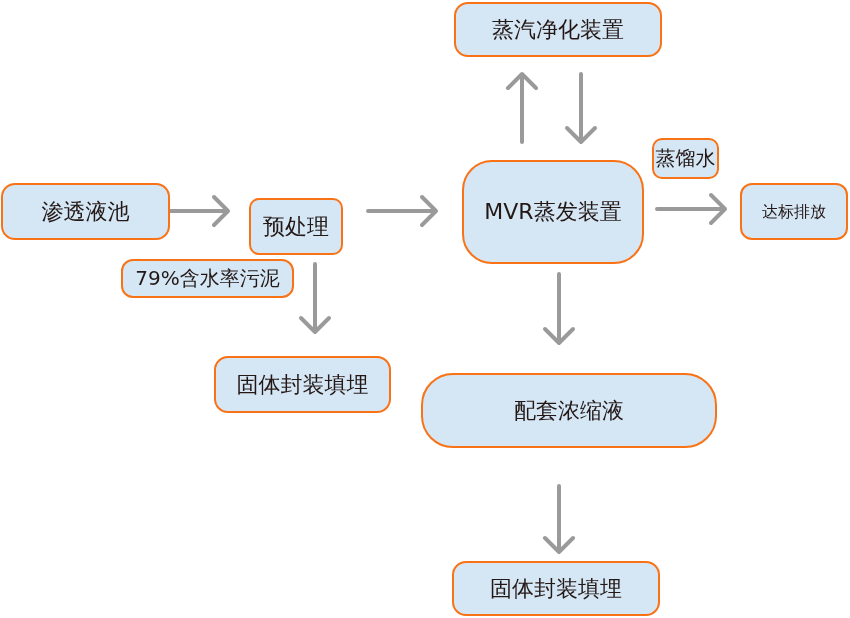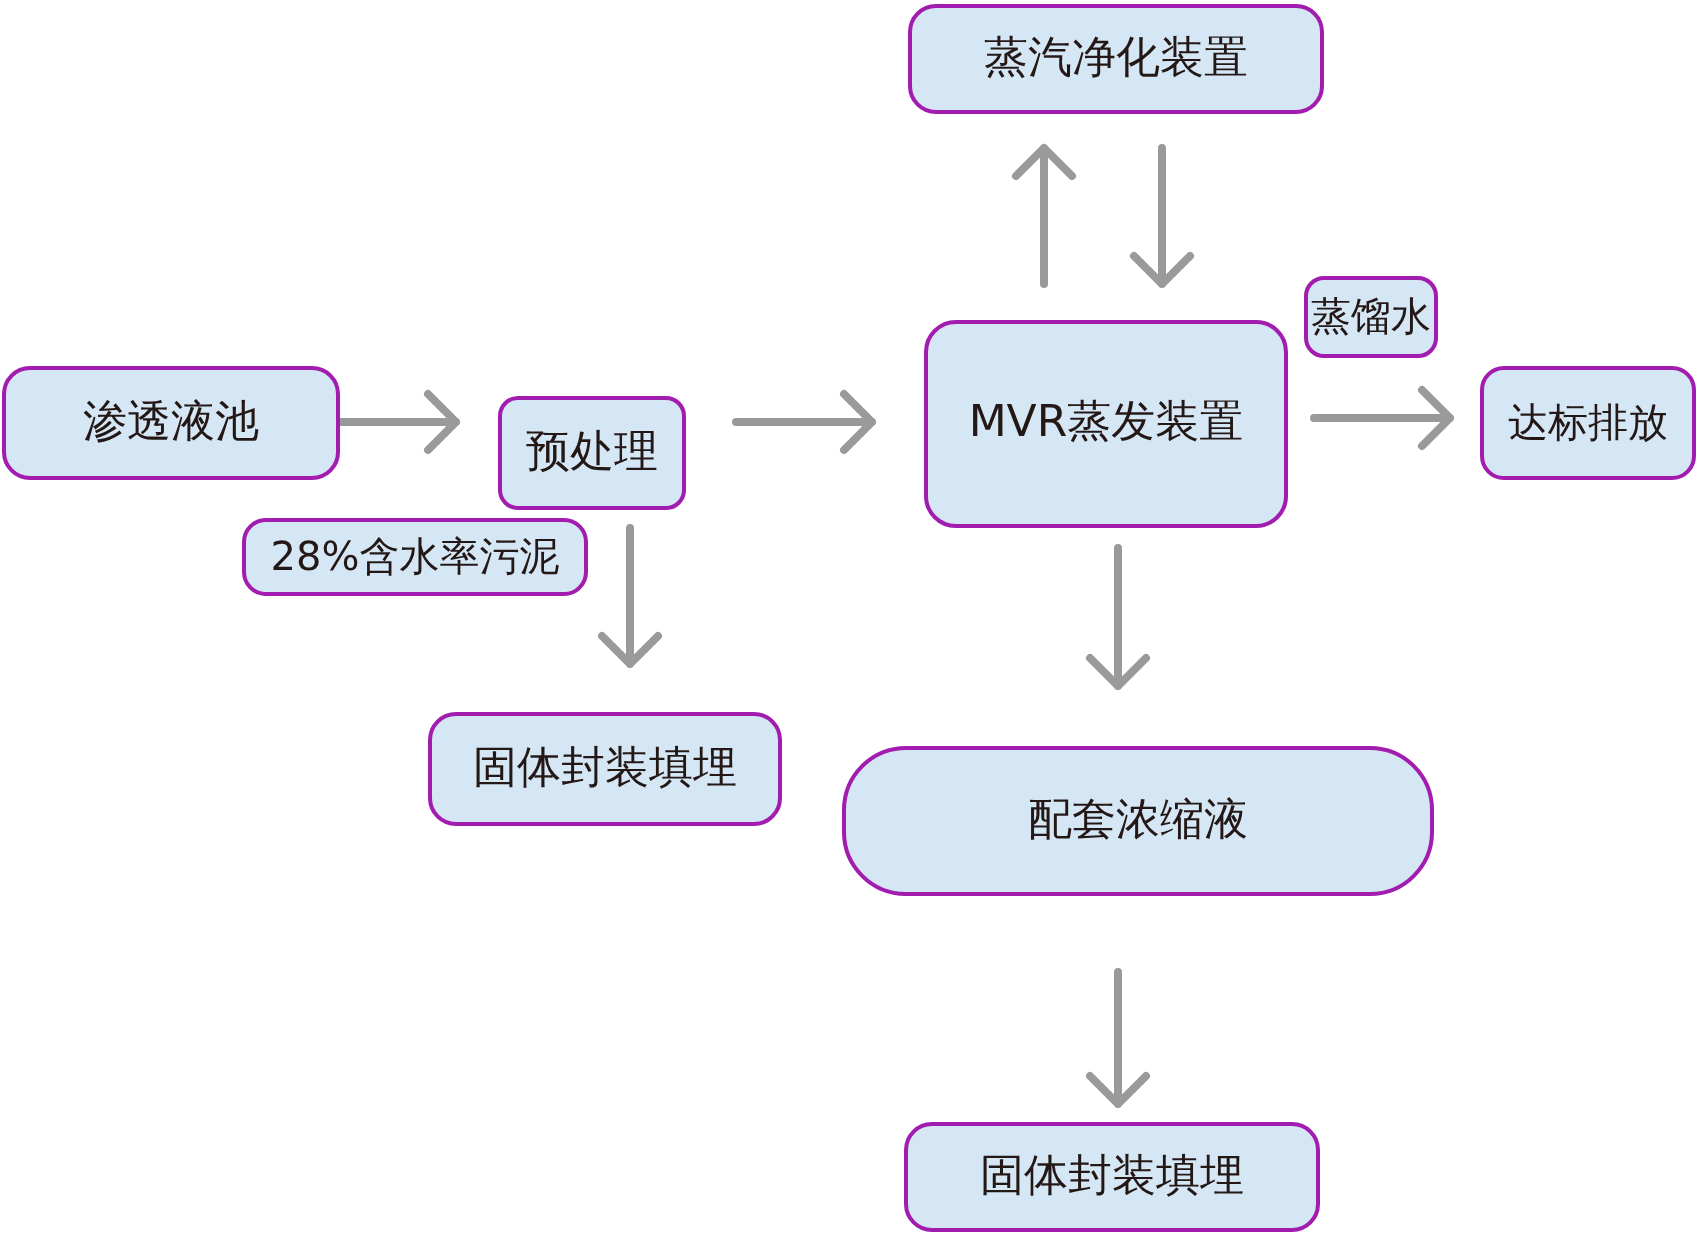--- a/index.html
+++ b/index.html
@@ -1,19 +1,19 @@
 <!DOCTYPE html>
 <html><head>
 <meta charset="utf-8">
 <style>
   html, body { margin: 0; padding: 0; background: #ffffff; }
   body { width: 850px; height: 618px; position: relative; overflow: hidden;
          font-family: "DejaVu Sans", "Liberation Sans", sans-serif; color: #231815; }
   .node { position: absolute; box-sizing: border-box; background: #d5e6f5;
-          border: 2px solid #a21caf; border-radius: 14px;
+          border: 2px solid #f97316; border-radius: 14px;
           display: flex; align-items: center; justify-content: center;
           text-align: center; line-height: 1.35; }
   .lbl { font-size: 22px; white-space: pre-line; }
   .small { font-size: 20px; border-radius: 10px; }
   svg.arrows { position: absolute; left: 0; top: 0; }
   svg.arrows path { fill: none; stroke: #9a9a9a; stroke-width: 4; stroke-linecap: round; stroke-linejoin: round; }
 </style>
 </head>
 <body>
 
@@ -37,38 +37,38 @@
 </svg>
 
 <div class="node" style="left:1px;top:183px;width:169px;height:57px;">
   <span class="lbl">渗透液池</span>
 </div>
 
 <div class="node" style="left:249px;top:198px;width:94px;height:57px;border-radius:10px;">
   <span class="lbl">预处理</span>
 </div>
 
-<div class="node" style="left:462px;top:160px;width:182px;height:104px;border-radius:16px;">
+<div class="node" style="left:462px;top:160px;width:182px;height:104px;border-radius:30px;">
   <span class="lbl">MVR蒸发装置</span>
 </div>
 
 <div class="node" style="left:454px;top:2px;width:208px;height:55px;">
   <span class="lbl">蒸汽净化装置</span>
 </div>
 
 <div class="node small" style="left:652px;top:138px;width:67px;height:41px;">
   <span>蒸馏水</span>
 </div>
 
 <div class="node" style="left:740px;top:183px;width:108px;height:57px;border-radius:12px;">
-  <span class="lbl" style="font-size:20px;">达标排放</span>
+  <span class="lbl" style="font-size:16px;">达标排放</span>
 </div>
 
 <div class="node small" style="left:121px;top:259px;width:173px;height:39px;border-radius:12px;">
-  <span>28%含水率污泥</span>
+  <span>79%含水率污泥</span>
 </div>
 
 <div class="node" style="left:214px;top:356px;width:177px;height:57px;">
   <span class="lbl">固体封装填埋</span>
 </div>
 
 <div class="node" style="left:421px;top:373px;width:296px;height:75px;border-radius:32px;">
   <span class="lbl"><span>配套浓缩液</span><br></span>
 </div>
 

